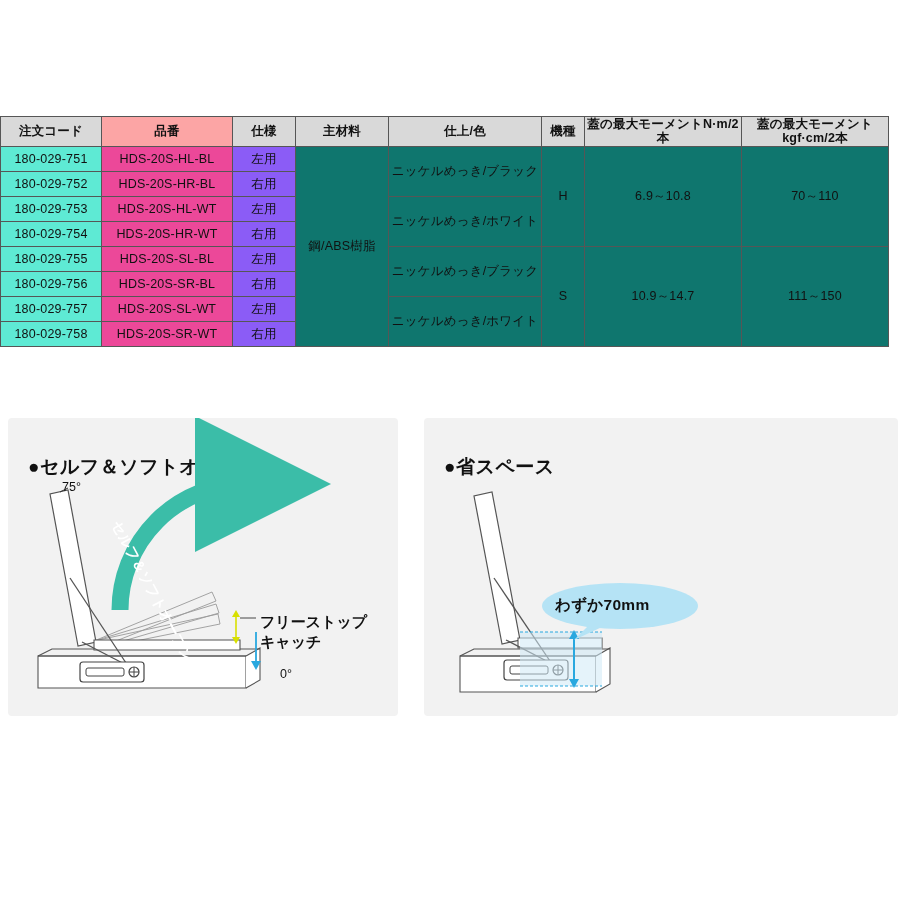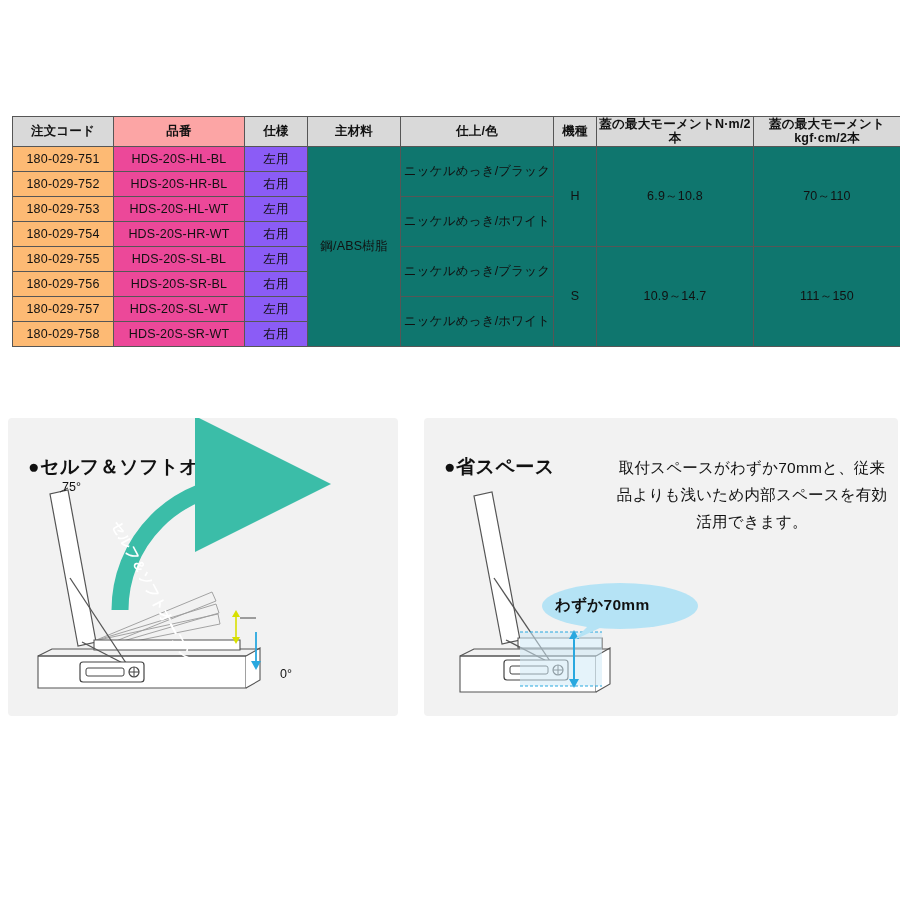--- a/index.html
+++ b/index.html
@@ -12,21 +12,21 @@
     height: 900px;
     position: relative;
     font-family: "Liberation Sans", sans-serif;
     color: #1a1a1a;
     overflow: hidden;
   }
 
   
   .spec-table-wrap {
     position: absolute;
-    left: 12px;
+    left: 0;
     top: 116px;
     width: 884px;
   }
   table.spec {
     border-collapse: collapse;
     width: 884px;
     table-layout: fixed;
   }
   table.spec th, table.spec td {
     border: 1px solid #565656;
@@ -42,21 +42,21 @@
   table.spec thead th {
     background: #d9d9d9;
     font-weight: bold;
     height: 22px;
     font-size: 12.5px;
   }
   table.spec thead th.hilite {
     background: #fca5a5;
   }
   td.code {
-    background: #fdba74;
+    background: #5eead4;
     font-size: 12.5px;
   }
   td.pn {
     background: #ec4899;
     font-size: 12.5px;
   }
   td.spec-col {
     background: #8b5cf6;
     font-size: 12.5px;
   }
@@ -283,25 +283,28 @@
     <g stroke="#333" stroke-width="0.9" fill="none">
       <path d="M232 200 L248 200"></path>
     </g>
   </svg>
 
   <div class="arc-text" style="left:115px; top:100px; transform:rotate(62deg); transform-origin:left top;">セルフ＆ソフトオープン</div>
 
   <div class="label-75">75°</div>
   <div class="label-0">0°</div>
 
+  <div class="label-free">
+    <div>フリーストップ</div>
+    <div>キャッチ</div>
+  </div>
 </div>
 
 <div class="panel" id="panel-right">
   <div class="panel-title">●省スペース</div>
-  <div class="panel-desc">取付スペースがわずか70mmと、従来品よりも浅いため内部スペースを有効活用できます。</div>
 
   <svg class="illus" width="474" height="298" viewBox="0 0 474 298">
 
     <path d="M36 238 L36 274 L172 274 L172 238 Z" fill="#ffffff" stroke="#555" stroke-width="1.1"></path>
     <path d="M36 238 L172 238" stroke="#555" stroke-width="1.1"></path>
     <path d="M172 274 L186 266 L186 230 L172 238" fill="#ffffff" stroke="#555" stroke-width="1.1"></path>
     <path d="M36 238 L50 231 L186 231" fill="none" stroke="#555" stroke-width="1.1"></path>
 
     <path d="M78 226 L50 78 L68 74 L96 222 Z" fill="#ffffff" stroke="#555" stroke-width="1.2"></path>
 

